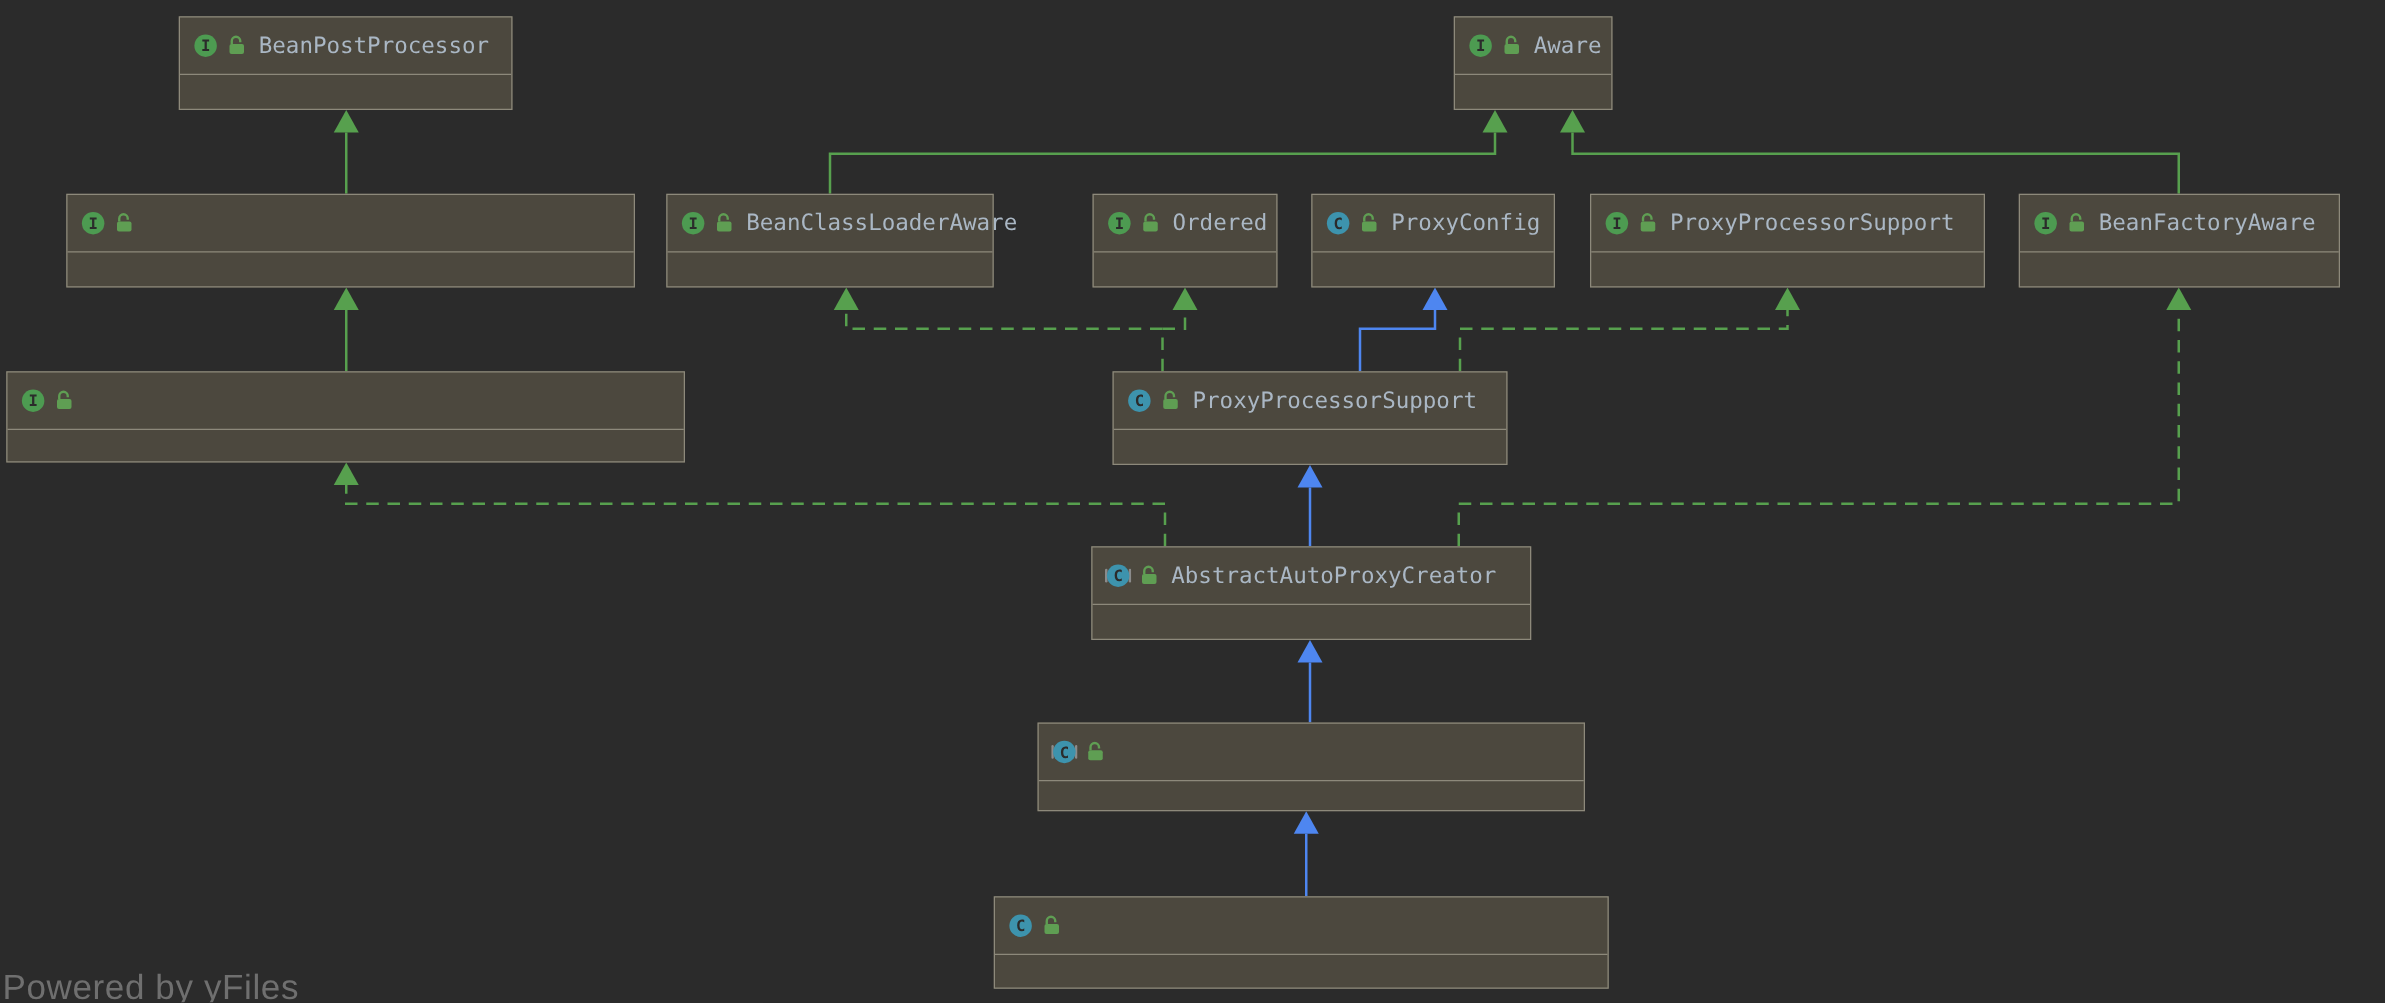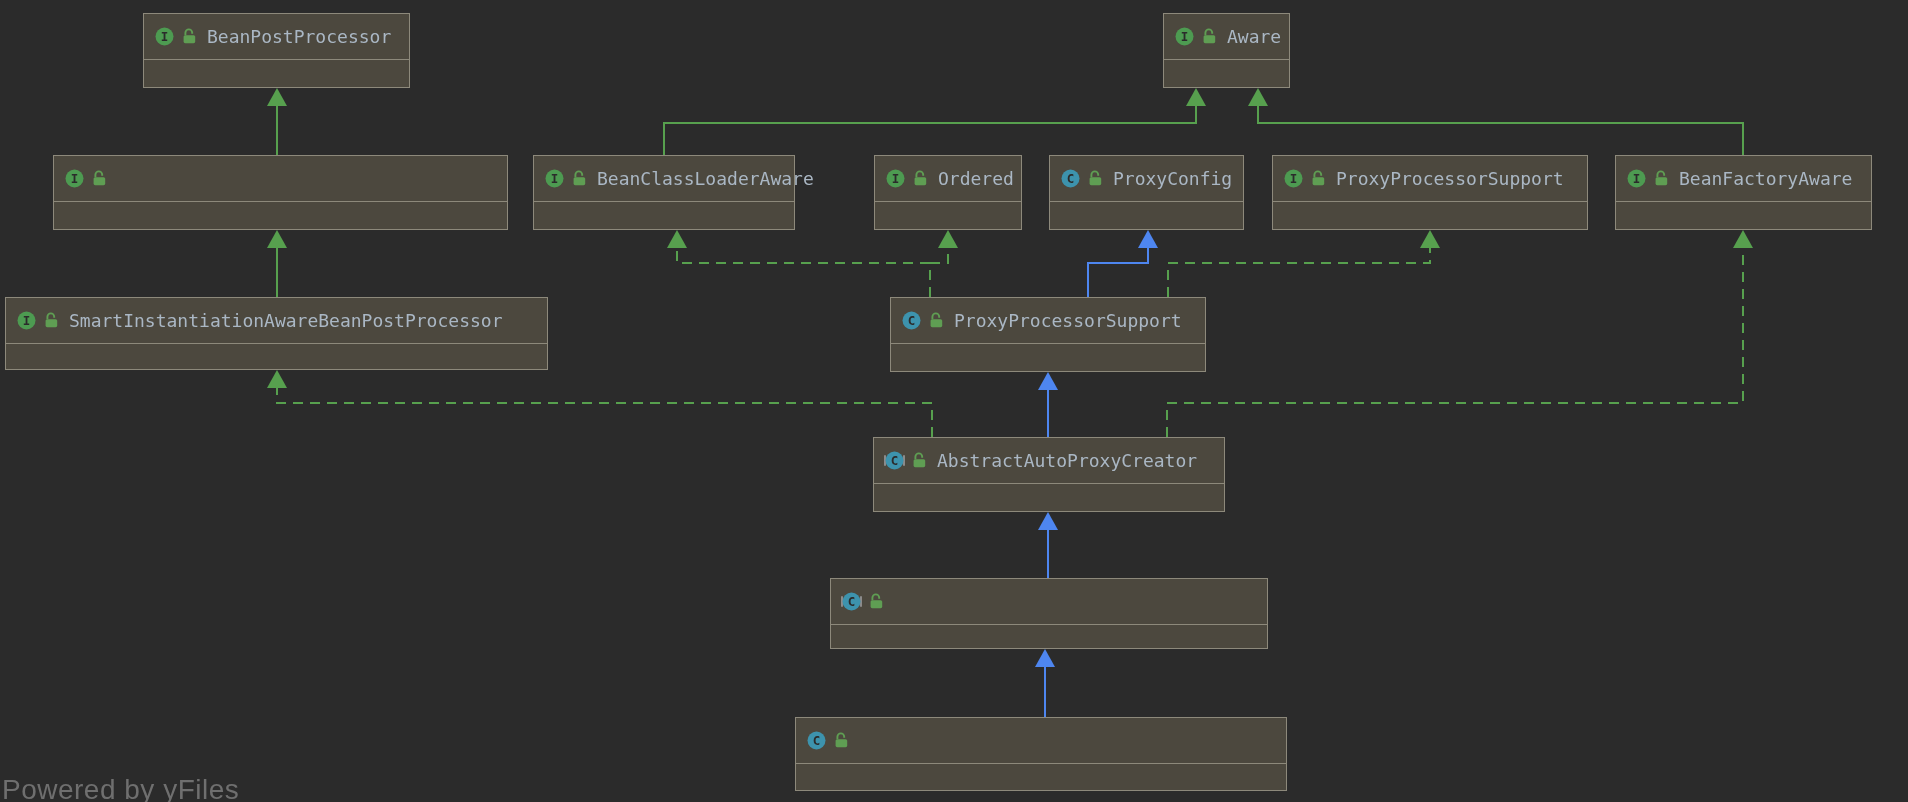--- a/index.html
+++ b/index.html
@@ -204,21 +204,20 @@
       <div class="node" style="left: 5px; top: 297px; width: 543px; height: 73px;">
         <div class="hdr">
           <svg class="typeicon" width="21" height="21" viewBox="0 0 21 21">
             <circle cx="10.5" cy="10.5" r="9" fill="#4d9b51"></circle>
             <text x="10.5" y="15" text-anchor="middle" font-family="DejaVu Sans Mono, monospace" font-size="12.5" font-weight="bold" fill="#2b2b2b">I</text>
           </svg>
           <svg class="lockicon" width="15" height="17" viewBox="0 0 15 17">
             <path d="M3.4,7.2 V4.8 a3.4,3.4 0 0 1 6.8,0 V5.8" fill="none" stroke="#5f9e53" stroke-width="1.9"></path>
             <rect x="1.6" y="7.2" width="11.6" height="8" rx="1.6" fill="#5f9e53"></rect>
           </svg>
-          <span class="label">SmartInstantiationAwareBeanPostProcessor</span>
         </div>
         <div class="bodyrow" style="height: 26px;"></div>
       </div>
       <div class="node" style="left: 890px; top: 297px; width: 316px; height: 75px;">
         <div class="hdr">
           <svg class="typeicon" width="21" height="21" viewBox="0 0 21 21">
             <circle cx="10.5" cy="10.5" r="9" fill="#3d93ad"></circle>
             <text x="10.5" y="15" text-anchor="middle" font-family="DejaVu Sans Mono, monospace" font-size="12.5" font-weight="bold" fill="#2b2b2b">C</text>
           </svg>
           <svg class="lockicon" width="15" height="17" viewBox="0 0 15 17">

